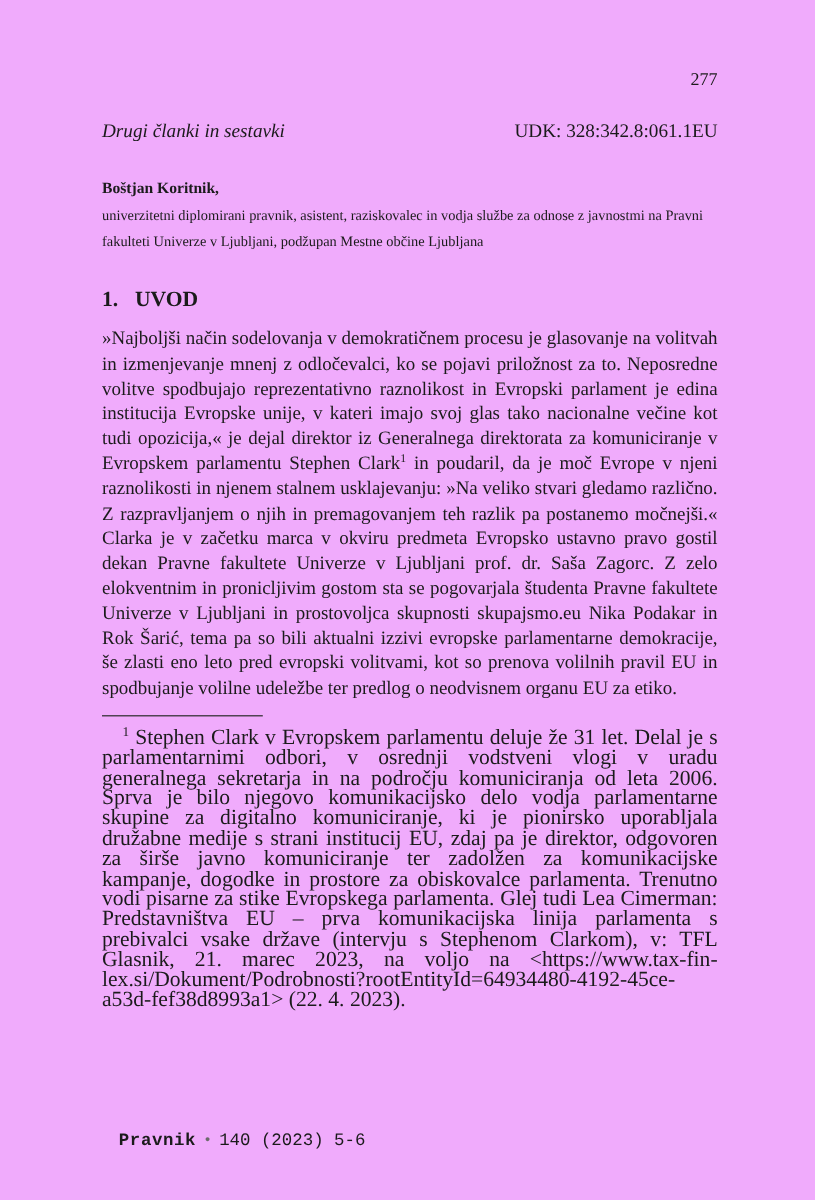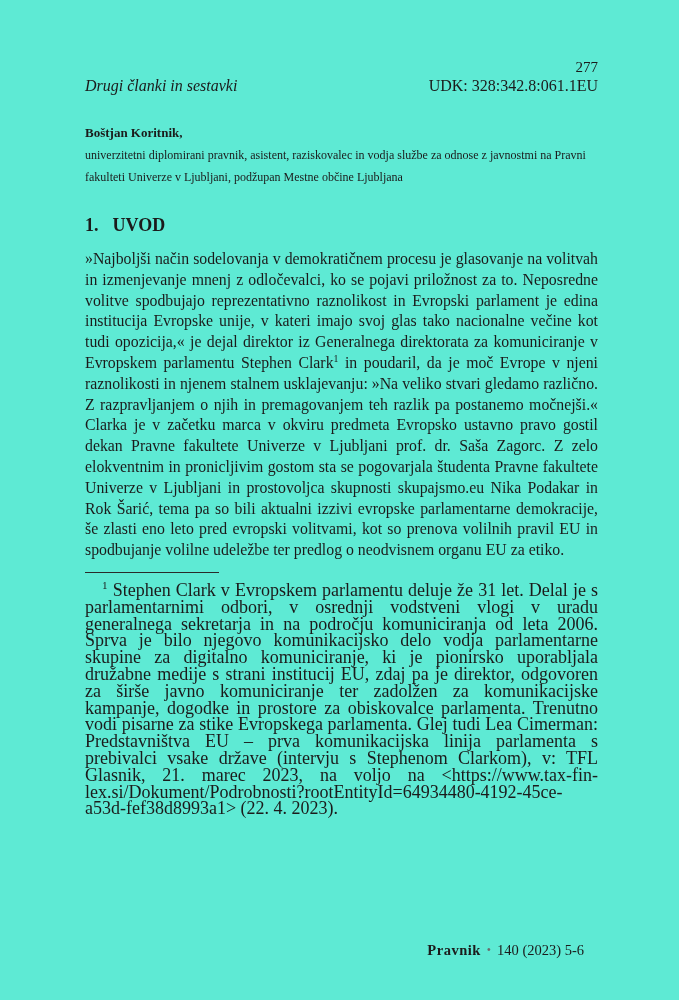--- a/index.html
+++ b/index.html
@@ -2,39 +2,40 @@
 <html><head>
 <meta charset="utf-8">
 <style>
   * { margin: 0; padding: 0; box-sizing: border-box; }
   html, body { background: #e8e8e8; }
   .page {
     position: relative;
     width: 679px;
     height: 1000px;
     margin: 0 auto;
-    background: #5eead4;
+    background: #f0abfc;
     color: #1b1b1b;
     font-family: "Liberation Serif", "DejaVu Serif", serif;
     overflow: hidden;
   }
   .content {
     width: 513px;
     margin-left: 85px;
   }
   .page-number {
     padding-top: 59px;
     text-align: right;
     font-size: 15px;
     line-height: 17px;
   }
   .running-head {
     display: flex;
     justify-content: space-between;
     align-items: baseline;
+    margin-top: 24px;
     font-size: 16px;
     line-height: 20px;
   }
   .running-head-left { font-style: italic; }
   .running-head-right { font-style: normal; font-family: Liberation Serif, serif; }
   .article-title {
     margin-top: 110px;
     font-size: 25px;
     font-weight: 600;
     letter-spacing: 0.6px;
@@ -77,26 +78,27 @@
   }
   .footnote {
     font-size: 18px;
     line-height: 16.8px;
     text-align: justify;
     text-indent: 17px;
     word-break: break-word;
   }
   .page-footer {
     position: absolute;
-    left: 71px;
+    left: 99px;
     width: 513px;
     top: 941px;
-    text-align: right;
+    text-align: left;
     font-size: 14.5px;
     line-height: 18px;
+    font-family: Liberation Mono, monospace;
   }
   .journal-name { font-weight: bold; letter-spacing: 0.5px; }
   .footer-bullet {
     color: #6b6b6b;
     font-size: 12px;
     padding: 0 6px;
     vertical-align: 1px;
   }
 </style>
 </head>

